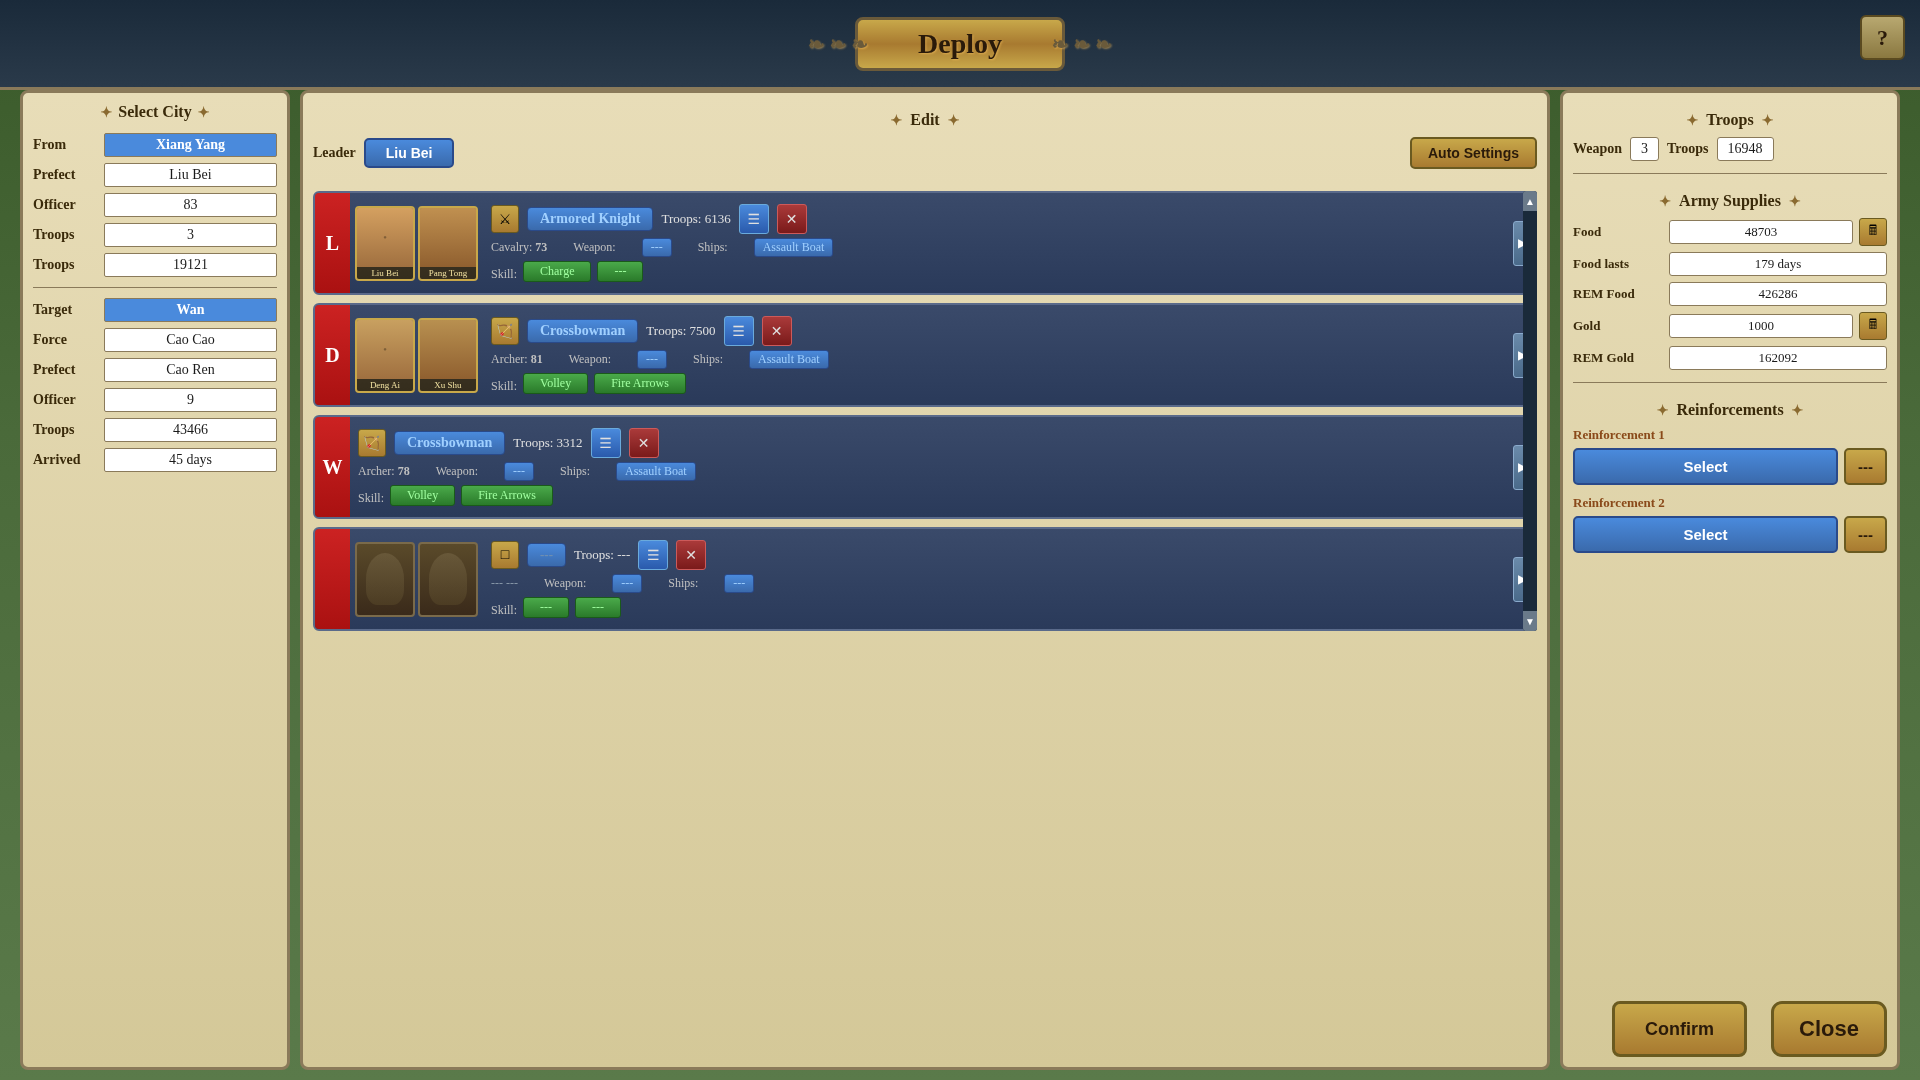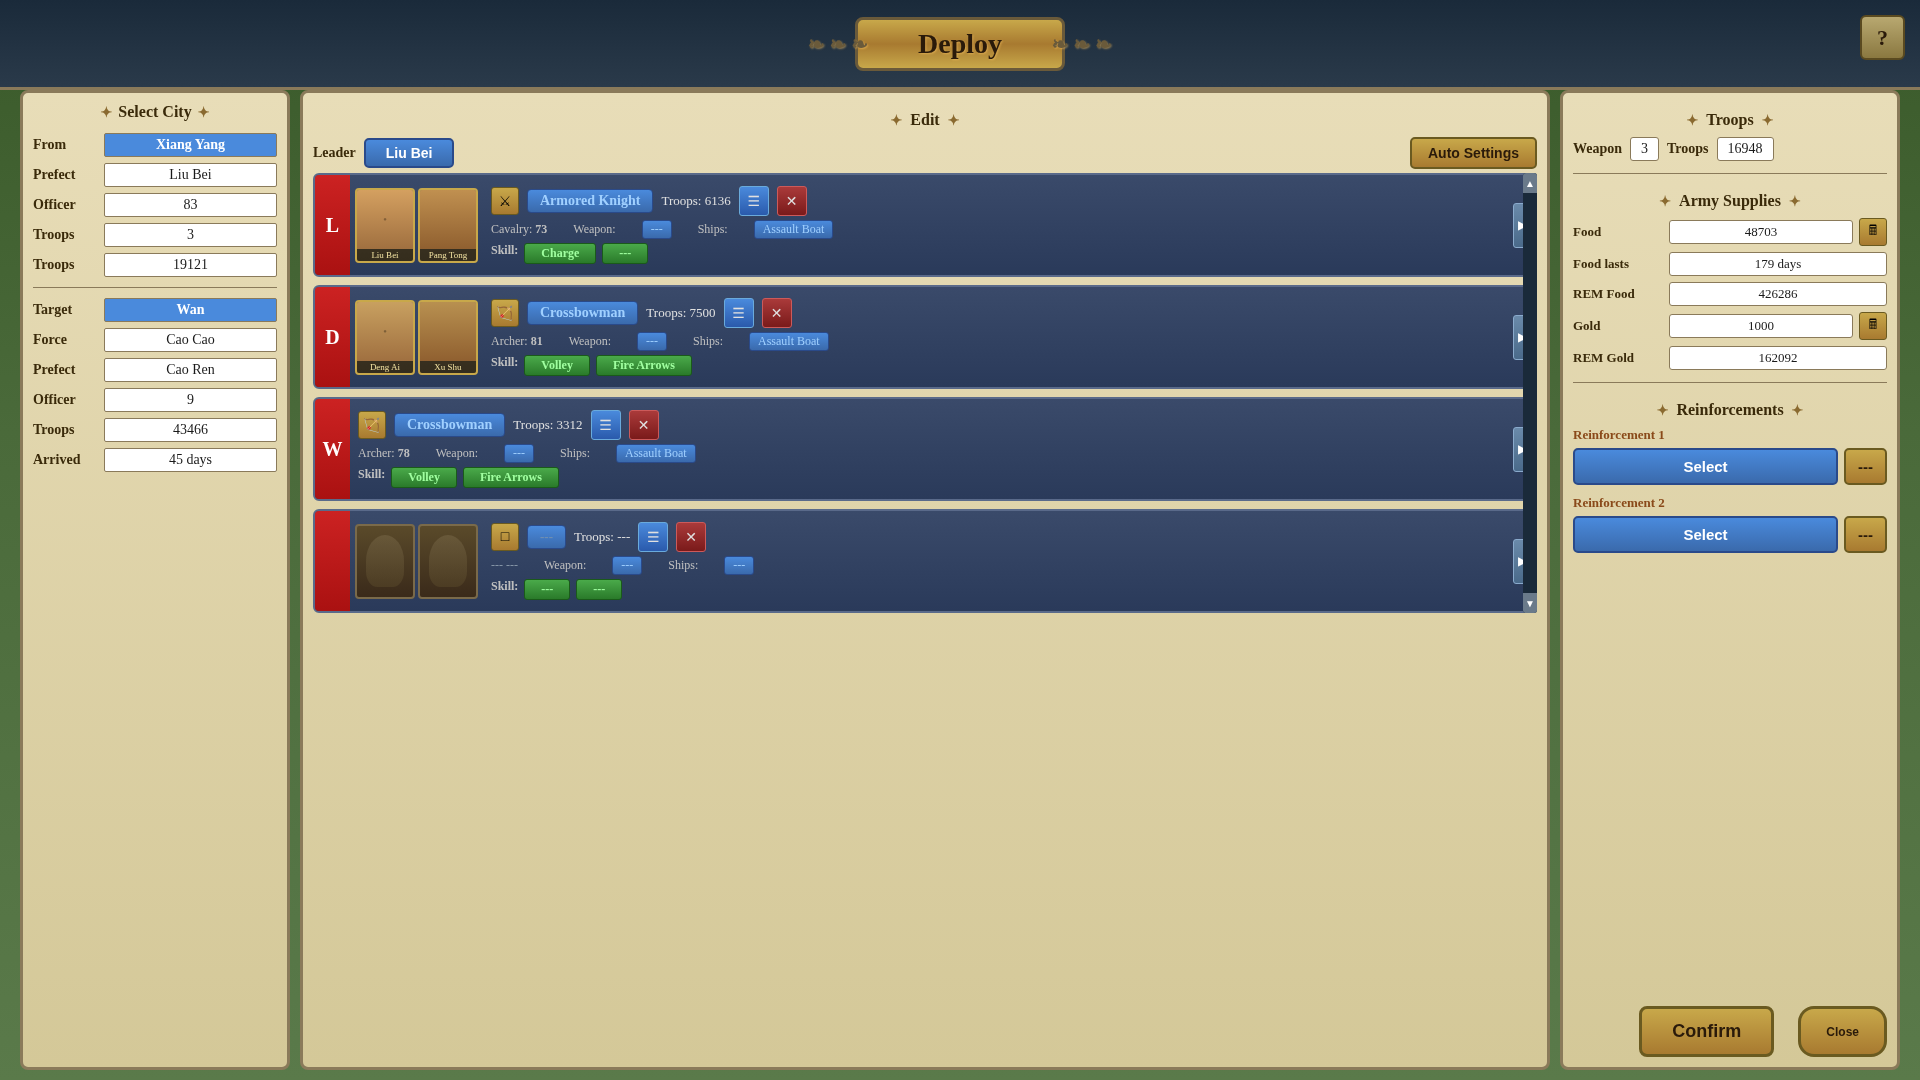--- a/index.html
+++ b/index.html
@@ -165,21 +165,21 @@
     
     .middle-panel {
       flex: 1;
       padding: 10px;
     }
 
     .edit-header {
       display: flex;
       align-items: center;
       justify-content: space-between;
-      margin-bottom: 4px;
+      margin-bottom: 22px;
     }
 
     .leader-section {
       display: flex;
       align-items: center;
       gap: 8px;
     }
 
     .leader-label {
       font-size: 14px;
@@ -328,25 +328,24 @@
       background: linear-gradient(180deg, #4a8adc 0%, #3a6aac 100%);
       border: 1px solid #2a4a8a;
       border-radius: 3px;
       padding: 1px 8px;
       color: #a0d0ff;
       font-size: 12px;
     }
 
     .skill-row {
       display: flex;
-      align-items: flex-start;
+      align-items: flex-end;
       gap: 6px;
       font-size: 12px;
       color: #c0c0c0;
-      font-weight: bold;
     }
 
     .skill-tag {
       background: linear-gradient(180deg, #4aaa4a 0%, #2a7a2a 100%);
       border: 1px solid #1a5a1a;
       border-radius: 3px;
       padding: 2px 16px;
       color: #a0ffa0;
       font-size: 12px;
     }
@@ -498,24 +497,24 @@
       padding: 12px 30px;
       color: #2a1a0a;
       font-size: 18px;
       font-weight: bold;
       cursor: pointer;
     }
 
     .close-main-btn {
       background: linear-gradient(180deg, #c8a84a 0%, #a87a30 100%);
       border: 3px solid #6a5a20;
-      border-radius: 16px;
+      border-radius: 11px;
       padding: 12px 25px;
       color: #2a1a0a;
-      font-size: 12px;
+      font-size: 22px;
       font-weight: bold;
       cursor: pointer;
     }
 
     
     .troop-list-container {
       position: relative;
       overflow: hidden;
     }
 

